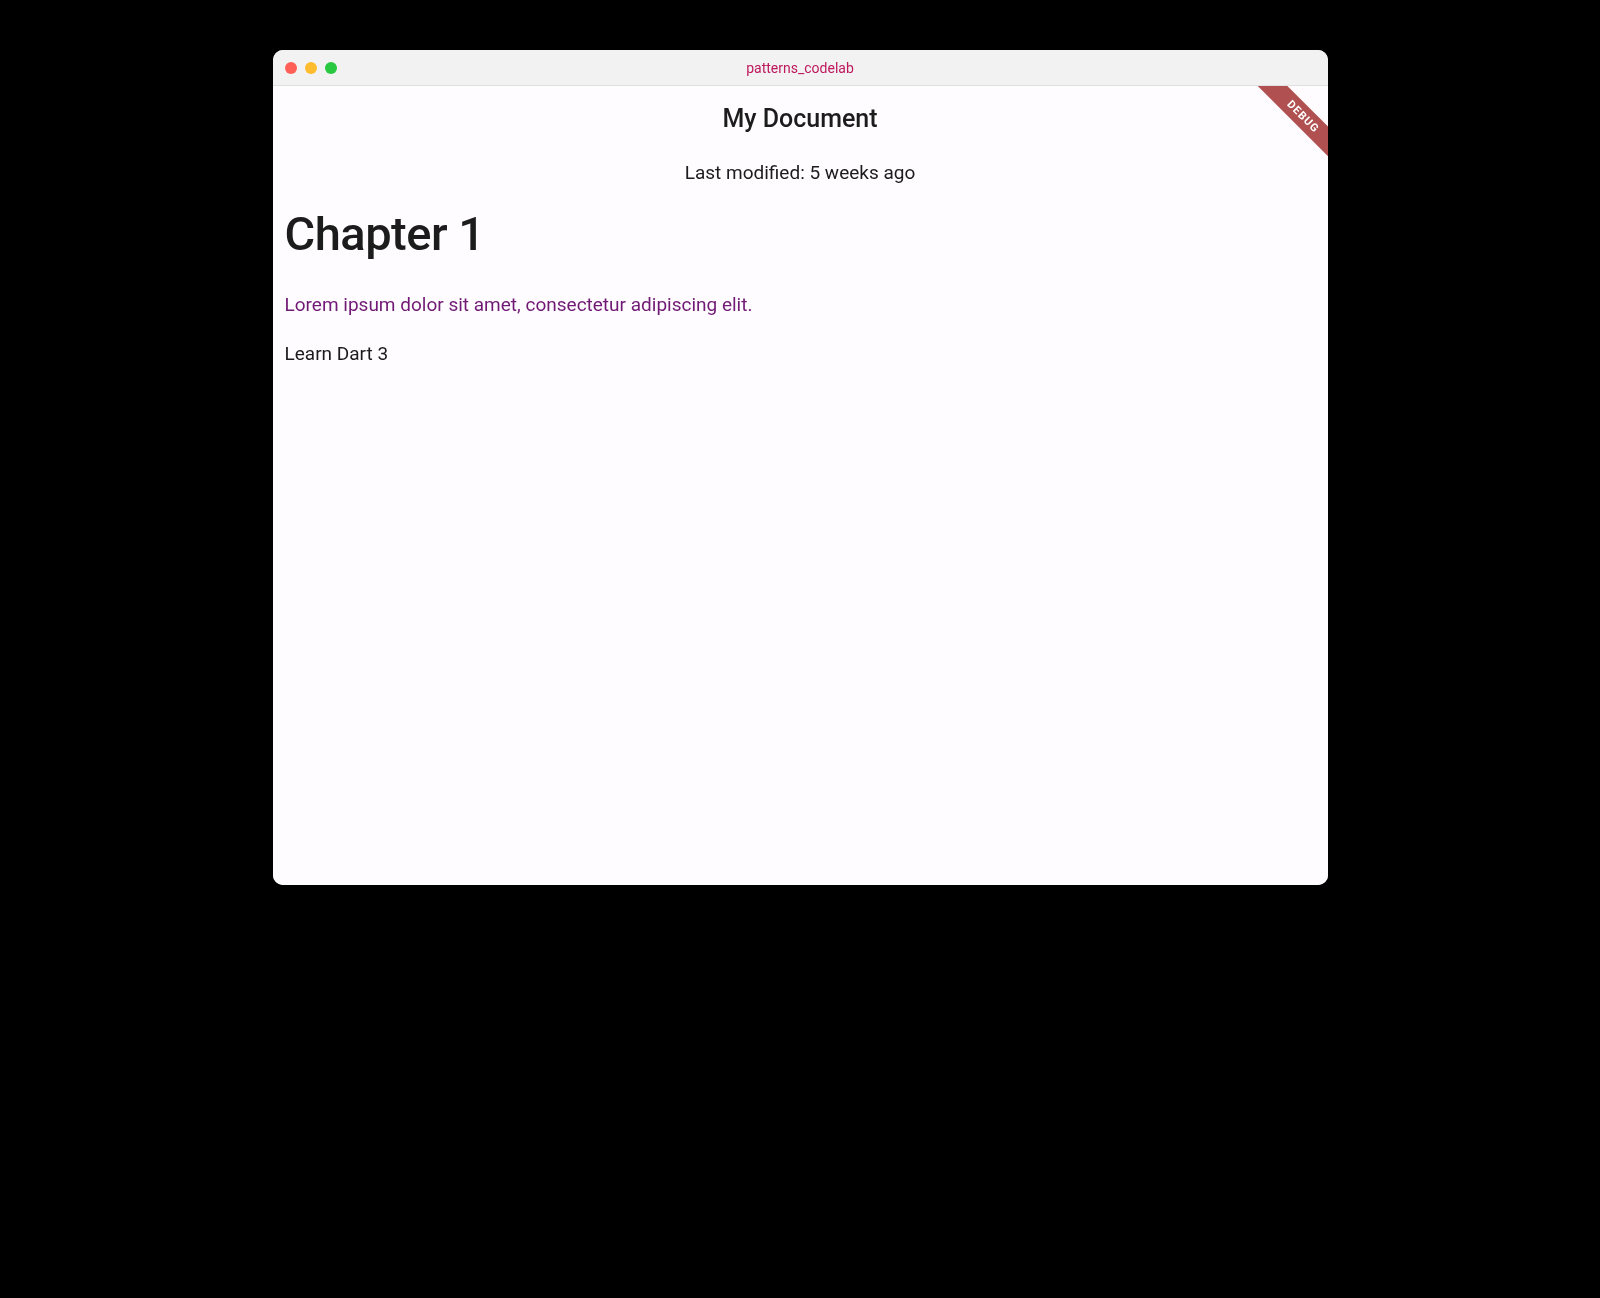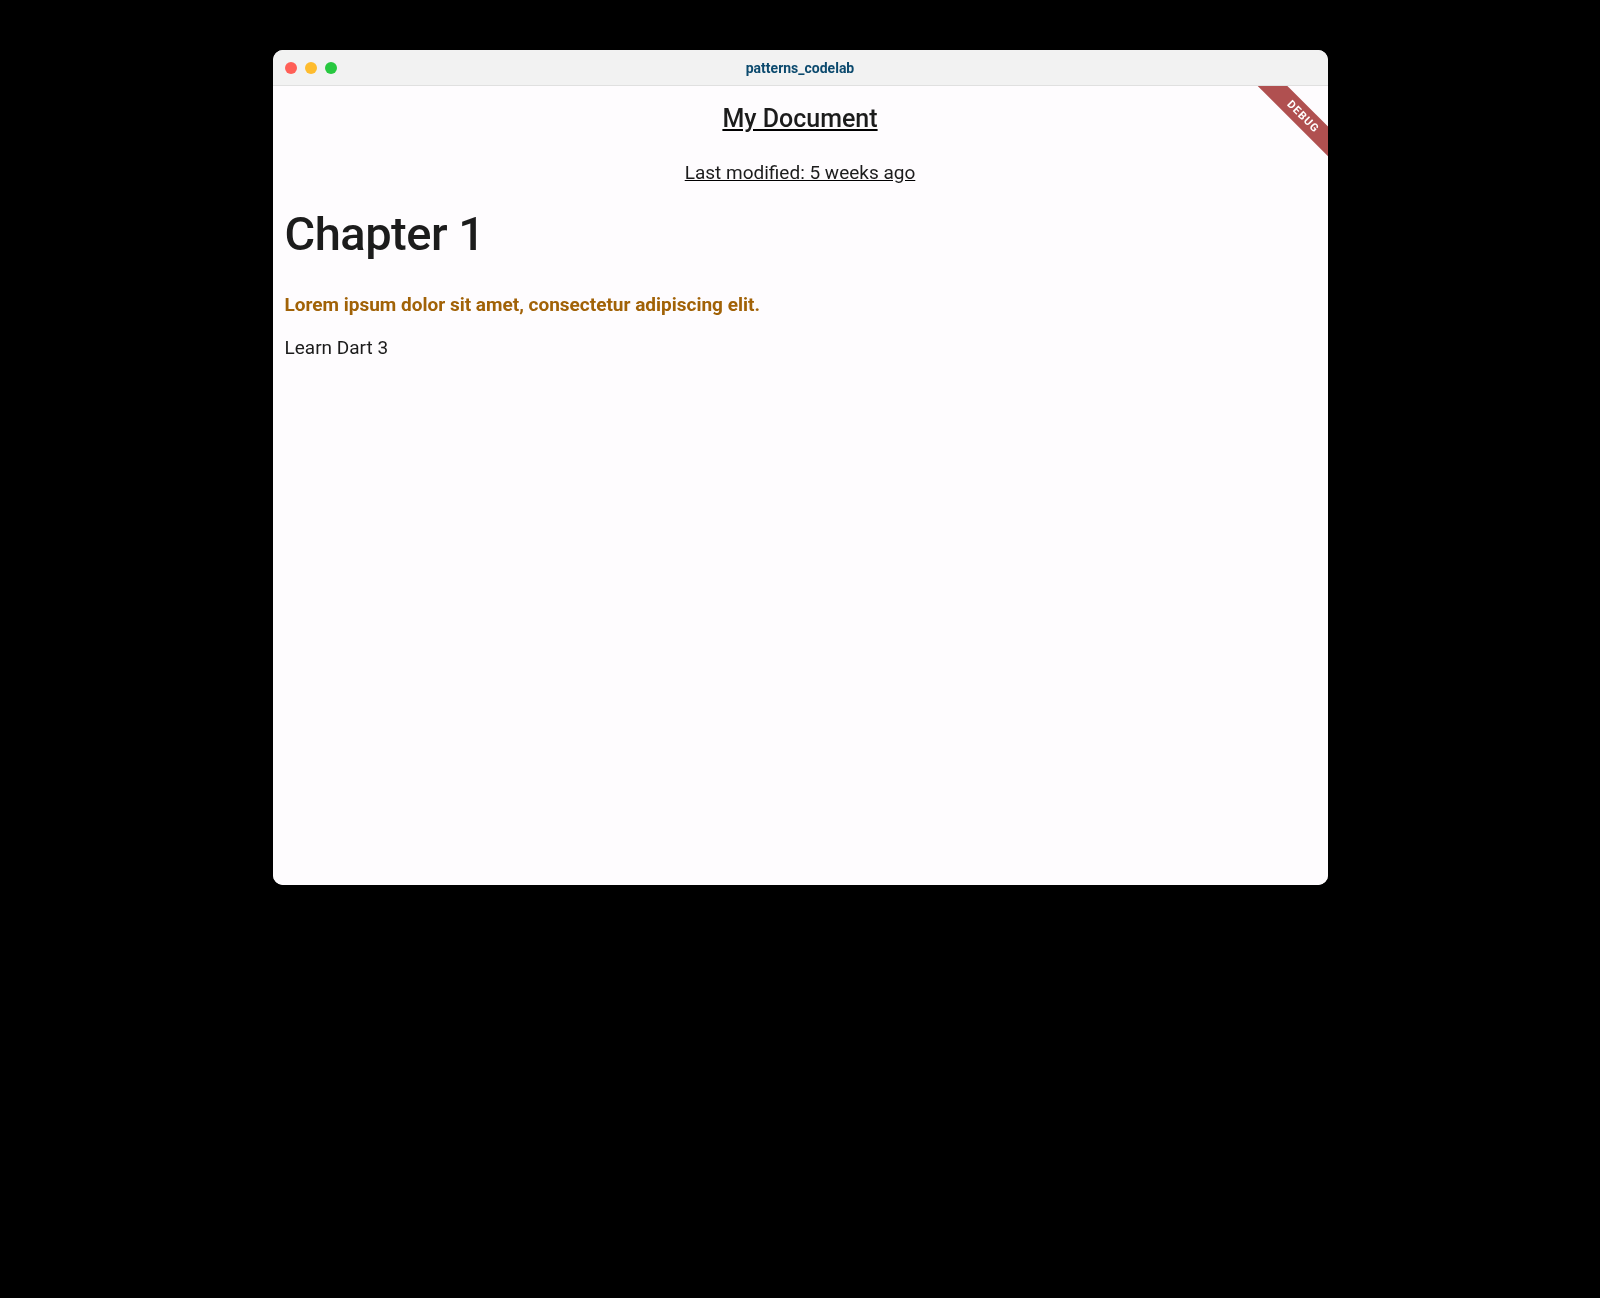--- a/index.html
+++ b/index.html
@@ -53,22 +53,22 @@
     
     .tl-close { background: #ff5f57; }
     .tl-min { background: #febc2e; }
     .tl-max { background: #28c840; }
     
     .window-title {
       position: absolute;
       left: 50%;
       transform: translateX(-50%);
       font-size: 14px;
-      font-weight: 700;
-      color: #0c4a6e;
+      font-weight: 400;
+      color: #be185d;
     }
     
     .app-content {
       position: relative;
       height: calc(100% - 36px);
       background: #fefcfe;
       overflow: hidden;
     }
     
     .debug-banner {
@@ -86,21 +86,20 @@
       z-index: 10;
     }
     
     .doc-area {
       padding: 18px 12px 0 12px;
     }
     
     .doc-header {
       text-align: center;
       margin-bottom: 22px;
-      text-decoration: underline;
     }
     
     .doc-title {
       font-size: 25px;
       font-weight: 500;
       color: #1c1c1c;
       margin-bottom: 28px;
     }
     
     .doc-modified {
@@ -112,23 +111,23 @@
     .chapter-title {
       font-size: 47px;
       font-weight: 500;
       color: #1c1c1c;
       margin-bottom: 32px;
       letter-spacing: -0.5px;
     }
     
     .body-text {
       font-size: 19px;
-      font-weight: 700;
-      color: #a16207;
-      margin-bottom: 20px;
+      font-weight: 400;
+      color: #701a75;
+      margin-bottom: 26px;
     }
     
     .link-text {
       font-size: 19px;
       font-weight: 400;
       color: #1c1c1c;
       margin-top: 8px;
     }
   </style>
 </head>

